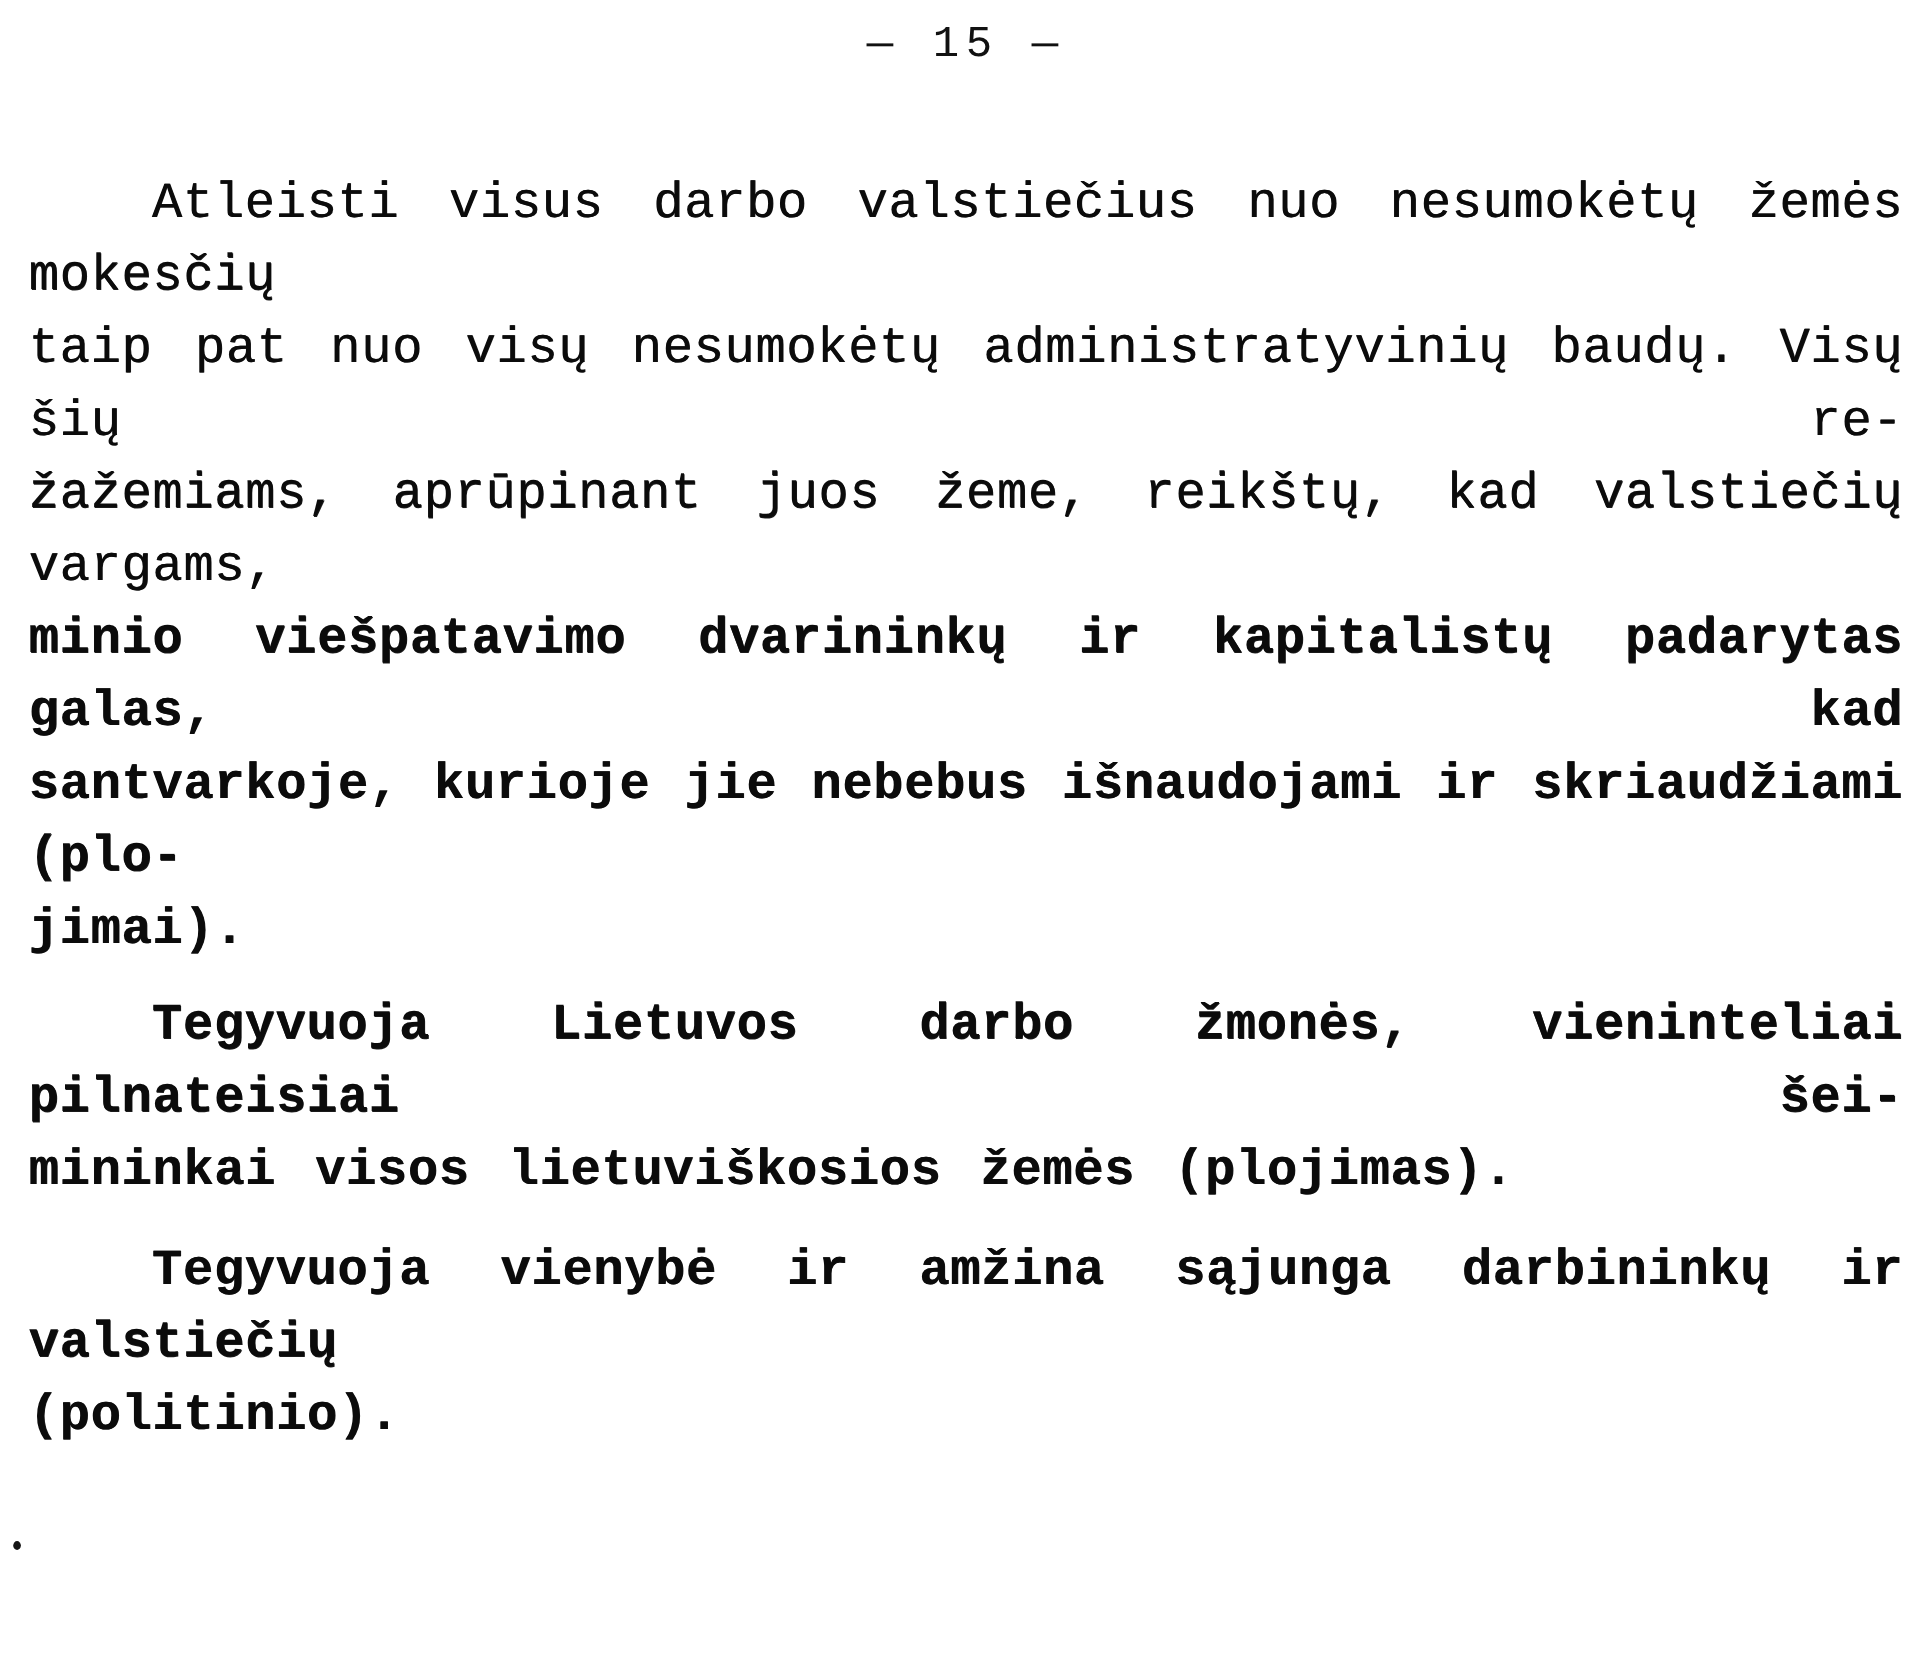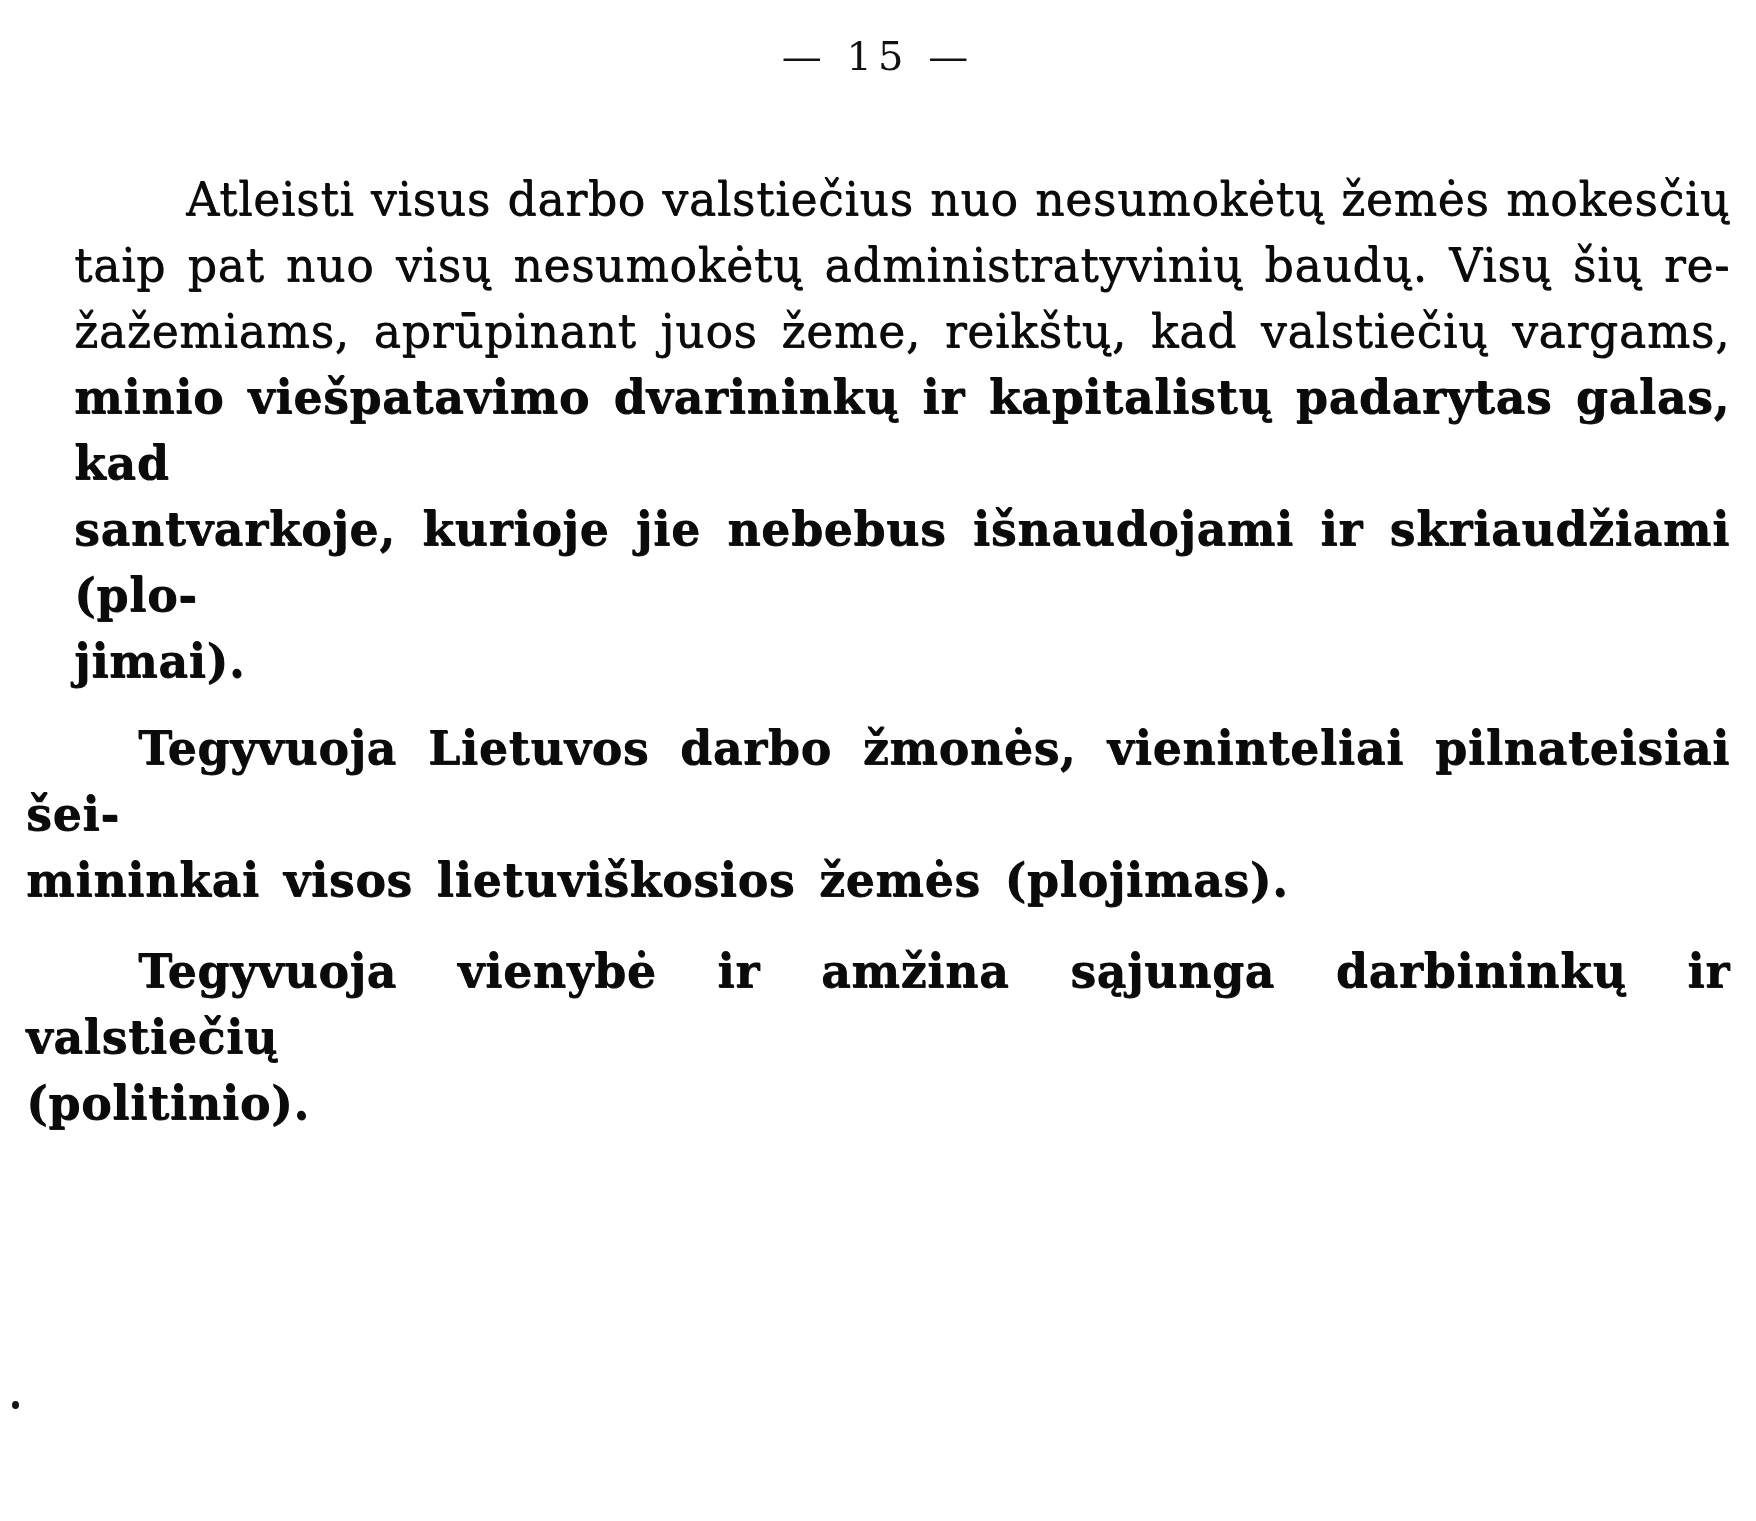--- a/index.html
+++ b/index.html
@@ -9,31 +9,32 @@
   }
   body {
     width: 1756px;
     height: 1521px;
     overflow: hidden;
     font-family: "DejaVu Serif", serif;
     color: #0b0b0b;
     position: relative;
   }
   .page {
-    padding: 28px 26px 0 26px;
+    padding: 14px 26px 0 26px;
+    font-family: Liberation Mono, monospace;
   }
   .pagenum {
     text-align: center;
     font-size: 40px;
     line-height: 56px;
     letter-spacing: 6px;
     color: #111;
   }
   .para { margin: 0; }
-  .p1 { margin-top: 82px; margin-left: 48px; }
+  .p1 { margin-top: 82px; }
   .p2 { margin-top: 21px; }
   .p3 { margin-top: 25px; }
   .line {
     font-size: 46px;
     line-height: 66px;
     letter-spacing: 0.5px;
     white-space: normal;
     text-shadow: 0.5px 0.5px 0 #1a1a1a;
   }
   .just {

